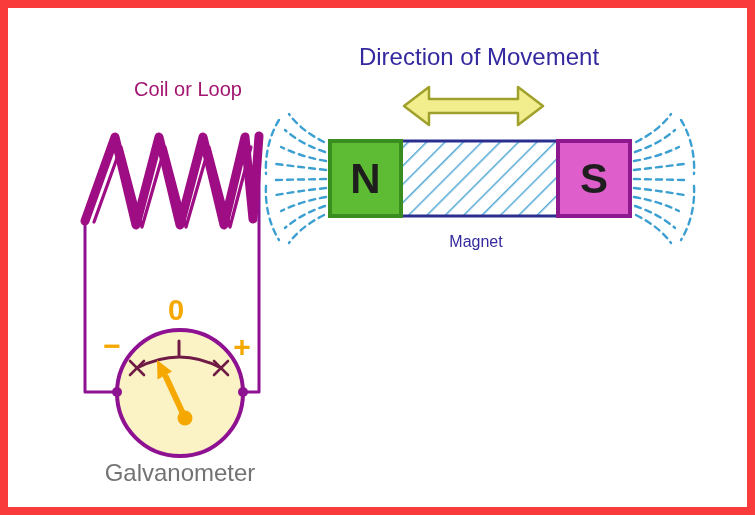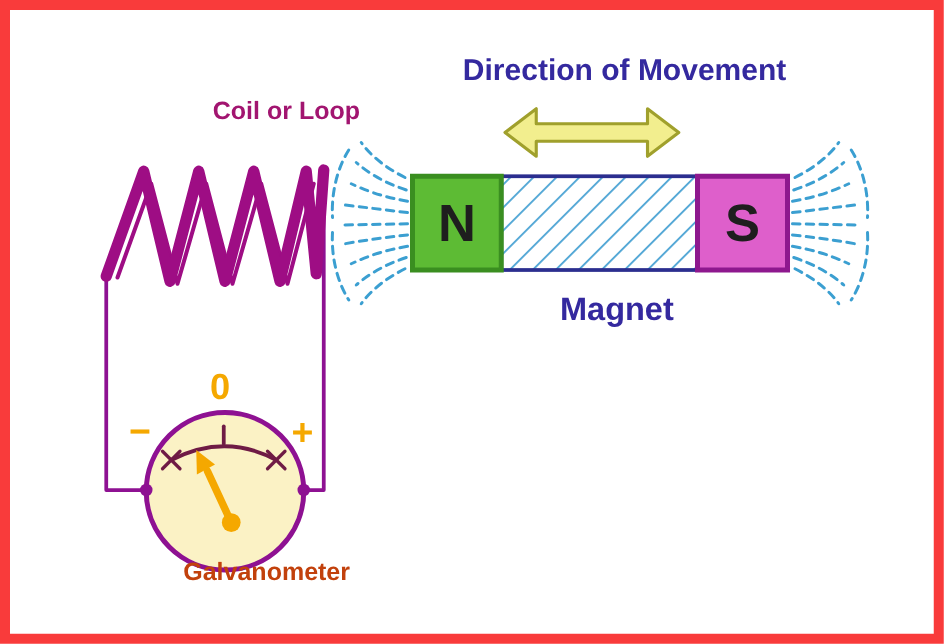--- a/index.html
+++ b/index.html
@@ -2,25 +2,25 @@
 <html><head>
 <meta charset="utf-8">
 <style>
   html,body{margin:0;padding:0;}
   body{width:755px;height:515px;font-family:"Liberation Sans",sans-serif;background:#ffffff;}
   .frame{
     position:relative;width:755px;height:515px;box-sizing:border-box;
     border:8px solid #f93b3b;background:#ffffff;overflow:hidden;
   }
   .layer{position:absolute;left:0;top:0;width:755px;height:515px;}
-  .lbl{position:absolute;font-weight:700;text-align:right;line-height:1.1;letter-spacing:0px;}
+  .lbl{position:absolute;font-weight:400;text-align:center;line-height:1.1;letter-spacing:0px;}
   .lbl-coil{left:80px;top:70px;width:200px;font-size:20px;color:#a21570;}
   .lbl-direction{left:321px;top:36px;width:300px;font-size:24px;color:#34299f;}
-  .lbl-magnet{left:371px;top:225px;width:160px;font-size:26px;color:#34299f;}
-  .lbl-galva{left:72px;top:439px;width:200px;font-size:20px;color:#c2410c;}
+  .lbl-magnet{left:388px;top:225px;width:160px;font-size:16px;color:#34299f;}
+  .lbl-galva{left:72px;top:452px;width:200px;font-size:24px;color:#737373;}
   .pole-letter{
     position:absolute;top:133px;height:75px;display:flex;align-items:center;justify-content:center;
     font-size:42px;font-weight:700;color:#1e1e1e;
   }
   .pole-n{left:322px;width:71px;}
   .pole-s{left:550px;width:72px;}
   .meter-mark{position:absolute;font-weight:700;color:#f5a800;text-align:center;}
   .mark-zero{left:146px;top:286px;width:44px;font-size:29px;}
   .mark-minus{left:84px;top:321px;width:40px;font-size:30px;}
   .mark-plus{left:212px;top:322px;width:44px;font-size:30px;}

